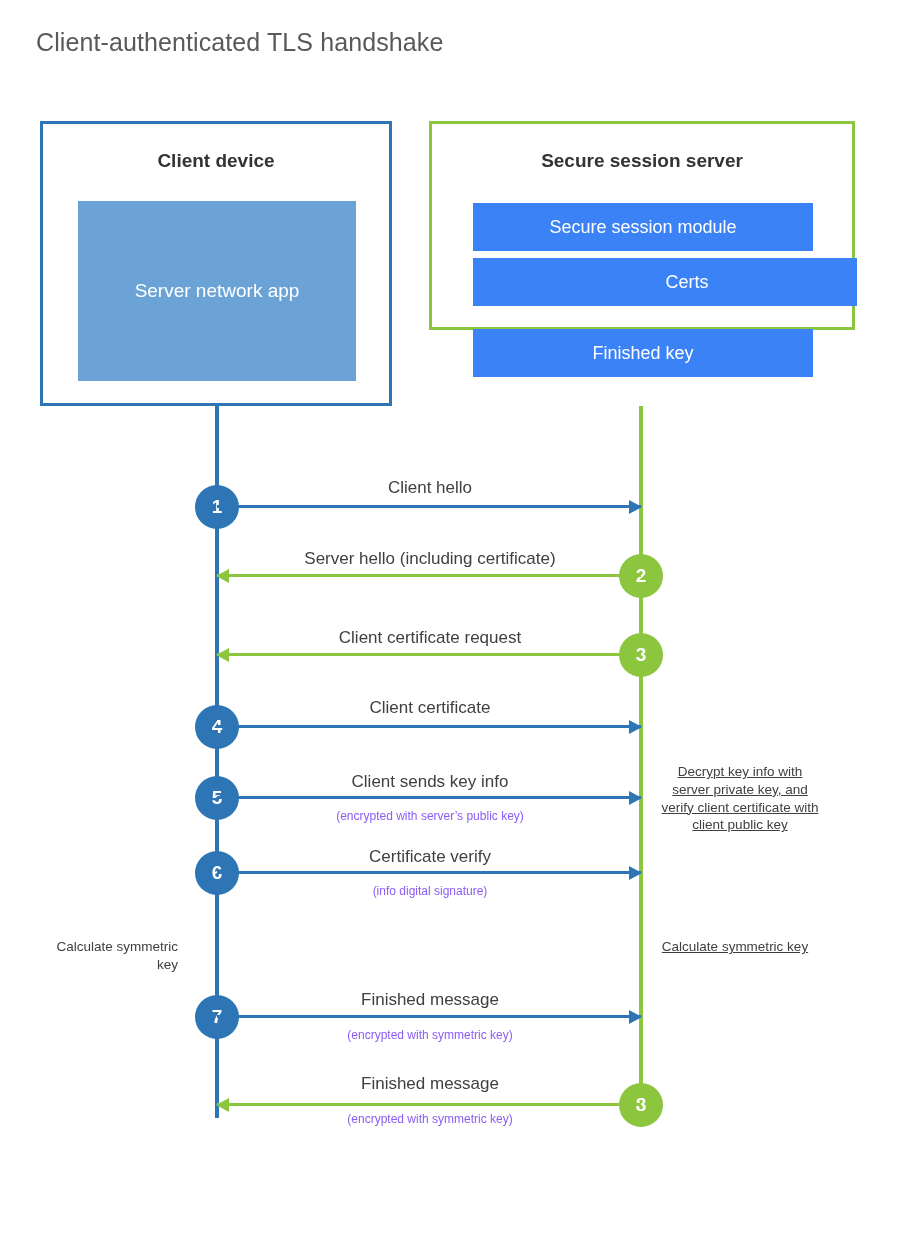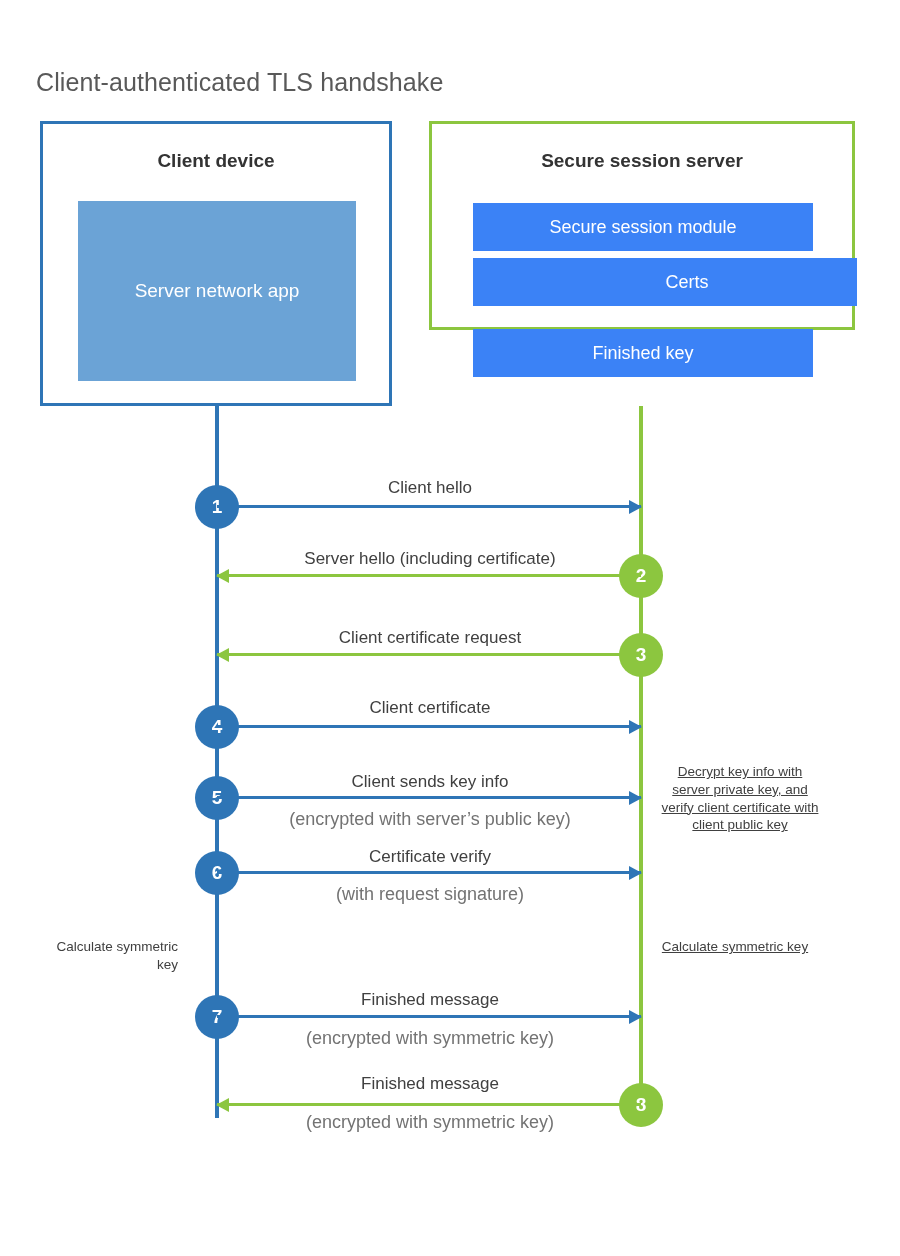--- a/index.html
+++ b/index.html
@@ -7,21 +7,21 @@
     width:900px;height:1256px;position:relative;overflow:hidden;
     font-family:"Liberation Sans", sans-serif;
     color:#404040;
   }
   .canvas{position:absolute;inset:0;}
 
   
   .page-title{
     position:absolute;left:36px;top:28px;
     font-size:25px;font-weight:400;color:#595959;
-    letter-spacing:.1px;white-space:nowrap;margin-top:40px;
+    letter-spacing:.1px;white-space:nowrap;
   }
 
   
   .party-box{position:absolute;background:#ffffff;box-sizing:border-box;}
   .party-box.client{left:40px;top:121px;width:352px;height:285px;border:3px solid #2e75b6;padding-left:36px;}
   .party-box.server{left:429px;top:121px;width:426px;height:209px;border:3px solid #8cc63f;}
 
   .party-title{
     position:absolute;left:0;right:0;top:26px;
     text-align:center;font-size:19px;font-weight:700;color:#333333;
@@ -69,21 +69,21 @@
   .arrow.blue .head{right:-1px;border-left:13px solid #2e75b6;}
   .arrow.green .head{left:-1px;border-right:13px solid #8cc63f;}
 
   
   .msg-label{
     position:absolute;text-align:center;
     font-size:17px;font-weight:400;color:#404040;white-space:nowrap;
   }
   .msg-sub{
     position:absolute;text-align:center;
-    font-size:18px;font-weight:400;color:#737373;white-space:nowrap;
+    font-size:12px;font-weight:400;color:#8b5cf6;white-space:nowrap;
   }
 
   
   .side-note{
     position:absolute;font-size:13.5px;line-height:1.32;color:#404040;
   }
   .side-note.right{left:660px;text-align:center;text-decoration:underline;}
   .side-note.left{left:40px;width:138px;text-align:right;}
 </style>
 </head>
@@ -141,21 +141,21 @@
       <span class="head"></span>
     </div>
   <div class="msg-label" style="left:230px;top:772px;width:400px;">Client sends key info</div>
   <div class="msg-sub" style="left:230px;top:809px;width:400px;">(encrypted with server’s public key)</div>
 
   <div class="step-circle blue" style="top:851px;">6</div>
   <div class="arrow blue" style="left:217px;top:871px;width:424px;">
       <span class="head"></span>
     </div>
   <div class="msg-label" style="left:230px;top:847px;width:400px;">Certificate verify</div>
-  <div class="msg-sub" style="left:230px;top:884px;width:400px;">(with request signature)</div>
+  <div class="msg-sub" style="left:230px;top:884px;width:400px;">(info digital signature)</div>
 
   <div class="step-circle blue" style="top:995px;">7</div>
   <div class="arrow blue" style="left:217px;top:1015px;width:424px;">
       <span class="head"></span>
     </div>
   <div class="msg-label" style="left:230px;top:990px;width:400px;">Finished message</div>
   <div class="msg-sub" style="left:230px;top:1028px;width:400px;">(encrypted with symmetric key)</div>
 
   <div class="step-circle green" style="top:1083px;">8</div>
   <div class="arrow green" style="left:217px;top:1103px;width:424px;">

